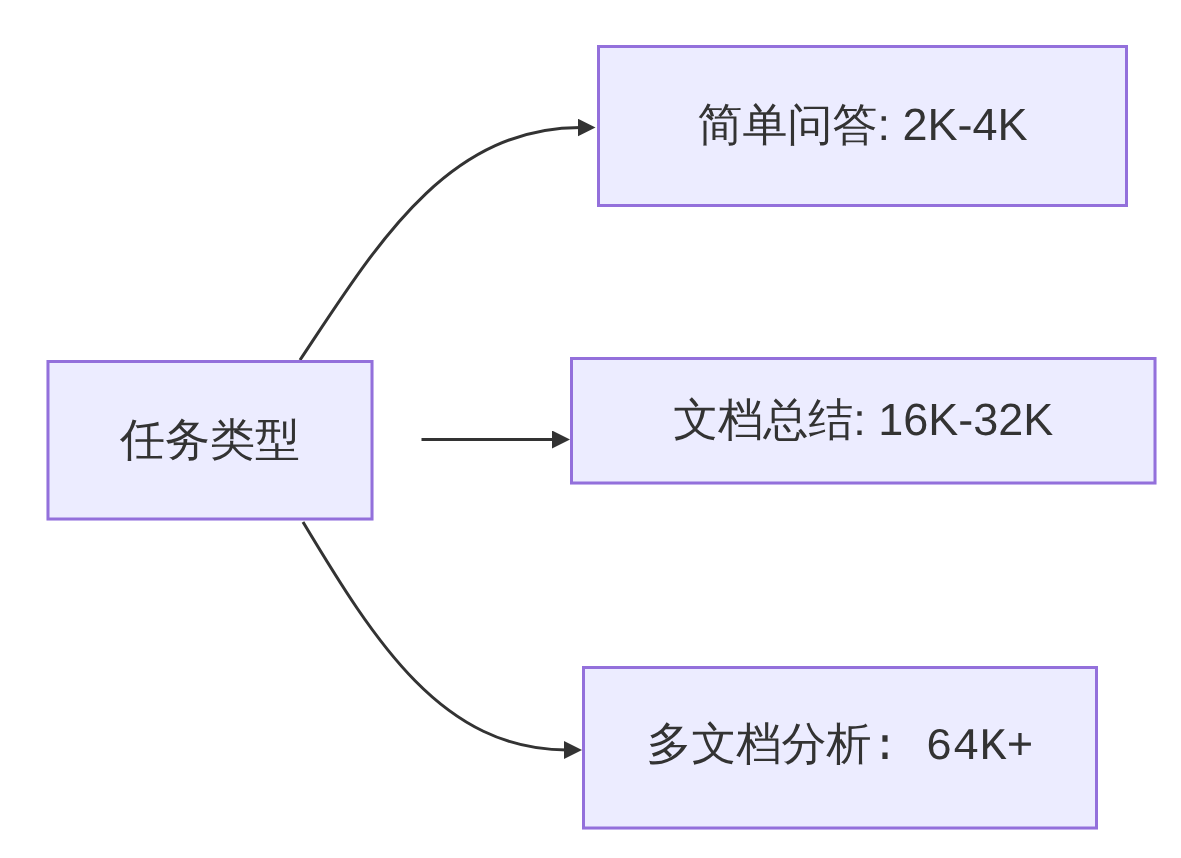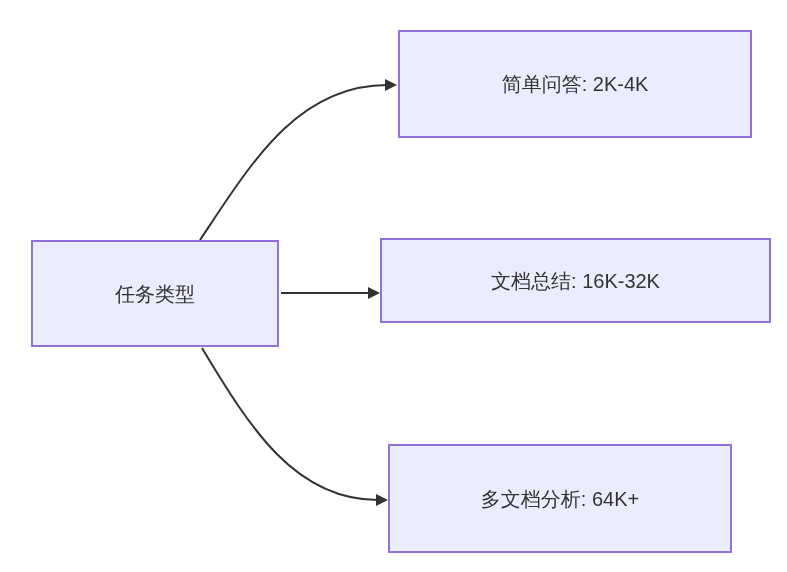--- a/index.html
+++ b/index.html
@@ -33,29 +33,29 @@
   }
   .node {
     position: absolute;
     box-sizing: border-box;
     background: var(--node-fill, #ECECFF);
     border: 2px solid var(--node-border, #9370DB);
     display: flex;
     align-items: center;
     justify-content: center;
     color: var(--text-color, #333333);
-    font-size: 20px;
+    font-size: 30px;
     line-height: 1.2;
     white-space: nowrap;
     text-align: center;
   }
-  .node-root    { left: 31px;  top: 240px; width: 248px; height: 107px; }
+  .node-root    { left: 31px;  top: 240px; width: 218px; height: 107px; }
   .node-top     { left: 398px; top: 30px;  width: 354px; height: 108px; }
   .node-middle  { left: 380px; top: 238px; width: 391px; height: 85px; }
-  .node-bottom  { left: 388px; top: 444px; width: 344px; height: 109px; }
+  .node-bottom  { left: 388px; top: 444px; width: 344px; height: 109px; font-family: Liberation Mono, monospace; }
 </style>
 </head>
 <body>
 
 <div class="canvas">
 
   <svg class="edges-layer" viewBox="0 0 787 572" xmlns="http://www.w3.org/2000/svg">
     <defs>
       <marker id="arrow" viewBox="0 0 12 12" markerWidth="12" markerHeight="12" refX="2" refY="6" orient="auto" markerUnits="userSpaceOnUse">
         <path class="arrowhead" d="M0,0 L12,6 L0,12 Z"></path>

